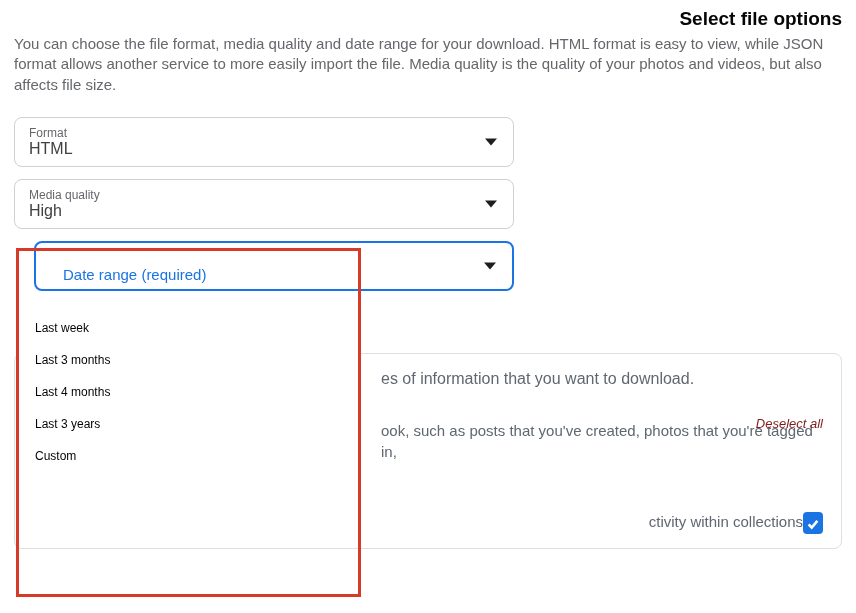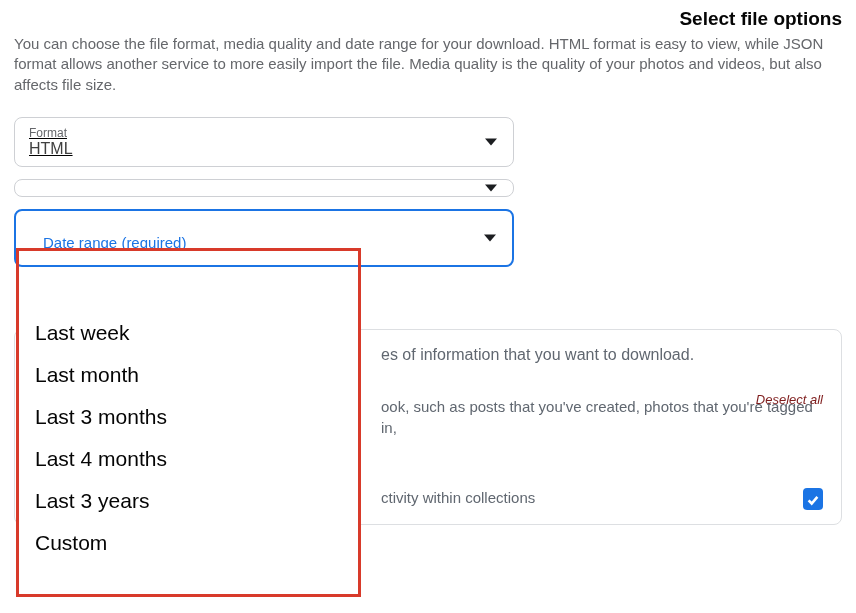--- a/index.html
+++ b/index.html
@@ -39,21 +39,20 @@
     }
     .dropdown {
       border: 1px solid #ced0d4;
       border-radius: 8px;
       padding: 8px 14px;
       display: flex;
       flex-direction: column;
       position: relative;
       cursor: pointer;
       background: #fff;
-      text-decoration: underline;
     }
     .dropdown.focused {
       border: 2px solid #1b74e4;
       padding: 7px 13px;
     }
     .dropdown-label {
       font-size: 12px;
       color: #65676b;
     }
     .dropdown-label.blue {
@@ -89,21 +88,21 @@
       top: 248px;
       width: 345px;
       height: 349px;
       border: 3px solid #d83a2a;
       z-index: 20;
       pointer-events: none;
       background: transparent;
     }
     .option-item {
       padding: 9px 18px;
-      font-size: 21px;
+      font-size: 12px;
       color: #050505;
       cursor: pointer;
     }
     .lower-section {
       margin-top: 62px;
       border: 1px solid #dddfe2;
       border-radius: 8px;
       padding: 16px 18px;
       position: relative;
     }
@@ -125,21 +124,21 @@
     .row-text {
       font-size: 15px;
       color: #606770;
       padding-left: 348px;
       margin-bottom: 50px;
       line-height: 1.4;
       margin-top: 18px;
     }
     .row2 {
       display: flex;
-      justify-content: space-between;
+      justify-content: flex-end;
       align-items: center;
       padding-left: 348px;
     }
     .row2-text {
       font-size: 15px;
       color: #606770;
     }
     .checkbox {
       width: 20px;
       height: 20px;
@@ -157,39 +156,42 @@
       stroke: #fff;
       stroke-width: 3;
       fill: none;
     }
     .checkbox2-pos {
       position: absolute;
       right: 18px;
       bottom: 14px;
     }
     .date-range-select {
-      height: 58px;
+      height: 50px;
       padding: 0;
+      margin-left: 20px;
     }
   </style>
 </head>
 <body>
 
 <div class="container">
   <h2 class="heading">Select file options</h2>
   <p class="description">You can choose the file format, media quality and date range for your download. HTML format is easy to view, while JSON format allows another service to more easily import the file. Media quality is the quality of your photos and videos, but also affects file size.</p>
 
   <div class="dropdown-group">
     <div class="dropdown">
       <span class="dropdown-label">Format</span>
       <span class="dropdown-value">HTML</span>
       <span class="caret"></span>
     </div>
 
     <div class="dropdown">
+      <span class="dropdown-label">Media quality</span>
+      <span class="dropdown-value">High</span>
       <span class="caret"></span>
     </div>
 
     <div class="date-dropdown-wrapper">
       <div class="dropdown focused date-range-select">
         <div class="date-header">
           <span class="dropdown-label blue">Date range (required)</span>
         </div>
         <span class="caret"></span>
       </div>
@@ -212,18 +214,17 @@
       <svg viewBox="0 0 16 16">
           <polyline points="3,8.5 6.5,12 13,4.5"></polyline>
         </svg>
     </span>
   </div>
 </div>
 
 <div class="highlight-frame"></div>
 <div style="position:absolute; left:17px; top:306px; width:343px; background:#fff; z-index:15; padding:6px 0 6px 0;">
   <div class="option-item">Last week</div>
-  <div class="option-item">Last month</div>
   <div class="option-item">Last 3 months</div>
   <div class="option-item">Last 4 months</div>
   <div class="option-item">Last 3 years</div>
   <div class="option-item">Custom</div>
 </div>
 
 </body></html>

